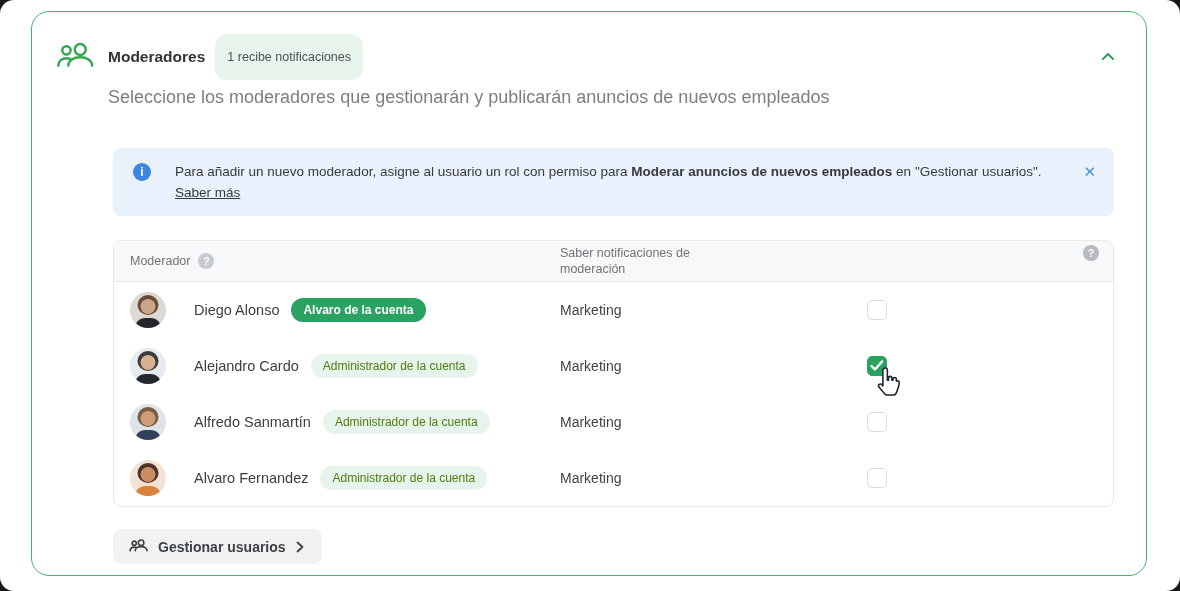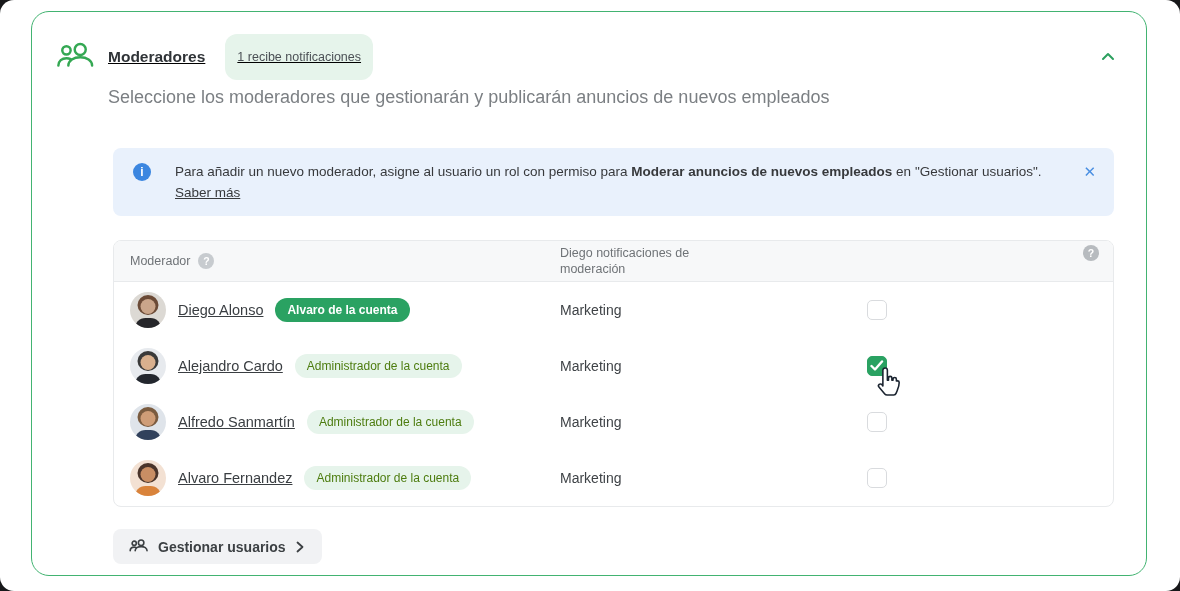--- a/index.html
+++ b/index.html
@@ -8,21 +8,21 @@
   .screen { position:relative; width:1180px; height:591px; }
   .page { position:absolute; inset:0; background:#ffffff; border-radius:14px; overflow:hidden; }
 
   .card { position:absolute; left:31px; right:33px; top:11px; bottom:15px;
           border:1px solid #42b371; border-radius:18px; background:#fff; }
 
   
   .card-header { display:flex; align-items:flex-start; padding:22px 26px 0 24px; }
   .hdr-icon { width:38px; height:34px; margin-top:6px; flex:0 0 38px; }
   .hdr-text { margin-left:14px; flex:1; }
-  .hdr-title-row { display:flex; align-items:center; gap:20px;text-decoration:underline; }
+  .hdr-title-row { display:flex; align-items:center; gap:10px; }
   .title { font-size:15.5px; font-weight:bold; color:#2f3337; }
   .count-badge { background:#e6f4eb; color:#4b5055; font-size:12.5px; padding:16px 12px; border-radius:12px; }
   .subtitle { margin-top:7px; font-size:18px; color:#7b7f83; }
   .collapse-btn { width:24px; height:24px; margin-top:10px; display:flex; align-items:center; justify-content:center; cursor:pointer; }
 
   
   .content { padding:0 32px 0 81px; }
 
   
   .banner { margin-top:40px; background:#e9f1fc; border-radius:8px; padding:13px 18px 13px 20px; display:flex; align-items:flex-start; }
@@ -41,21 +41,21 @@
   .col-notif { flex:1; display:flex; align-items:flex-start; padding-right:14px; }
   .col-notif .th { max-width:160px; line-height:16px; }
   .help-icon { width:16px; height:16px; border-radius:50%; background:#c7cbcf; color:#fff; font-size:10.5px; font-weight:bold; text-align:center; line-height:16px; display:inline-block; margin-left:8px; flex:0 0 16px; }
   .help-right { margin-left:auto; background:#b7bbbf; }
 
   .row { display:flex; align-items:center; height:56px; }
   .avatar { width:36px; height:36px; border-radius:50%; position:relative; overflow:hidden; flex:0 0 36px; }
   .av-hair { position:absolute; left:50%; transform:translateX(-50%); top:3px; width:21px; height:20px; border-radius:50%; }
   .av-head { position:absolute; left:50%; transform:translateX(-50%); top:7px; width:15px; height:15px; border-radius:50%; }
   .av-body { position:absolute; left:50%; transform:translateX(-50%); bottom:-7px; width:27px; height:17px; border-radius:11px 11px 0 0; }
-  .mod-name { margin-left:12px; font-size:14.5px; color:#3a3e42; white-space:nowrap;text-decoration:underline; }
+  .mod-name { margin-left:28px; font-size:14.5px; color:#3a3e42; white-space:nowrap; }
   .role-badge { margin-left:12px; font-size:12px; padding:5px 12px; border-radius:13px; white-space:nowrap; }
   .badge-owner { background:#2aa262; color:#ffffff; font-weight:bold; }
   .badge-admin { background:#e6f4eb; color:#4d7c0f; }
   .dept { font-size:14px; color:#3f4347; }
 
   .checkbox { width:20px; height:20px; border:1.5px solid #d9dbde; border-radius:5px; background:#fff; position:relative; cursor:pointer; }
   .checkbox .check { display:none; position:absolute; left:2px; top:3px; }
   .checkbox.checked { background:#2aa262; border-color:#2aa262; }
   .checkbox.checked .check { display:block; }
   .cursor-hand { display:none; position:absolute; left:7px; top:9px; width:27px; height:32px; z-index:5; }
@@ -103,21 +103,21 @@
         </div>
 
         
         <div class="table">
           <div class="thead">
             <div class="col-mod">
               <span class="th">Moderador</span>
               <span class="help-icon">?</span>
             </div>
             <div class="col-notif">
-              <span class="th">Diego notificaciones de moderación</span>
+              <span class="th">Saber notificaciones de moderación</span>
               <span class="help-icon help-right">?</span>
             </div>
           </div>
           <div>
   <div class="row">
     <div class="col-mod">
       <div class="avatar" style="background: rgb(220, 217, 212);">
         <div class="av-hair" style="background: rgb(107, 74, 54);"></div>
         <div class="av-head" style="background: rgb(202, 165, 138);"></div>
         <div class="av-body" style="background: rgb(38, 38, 42);"></div>

